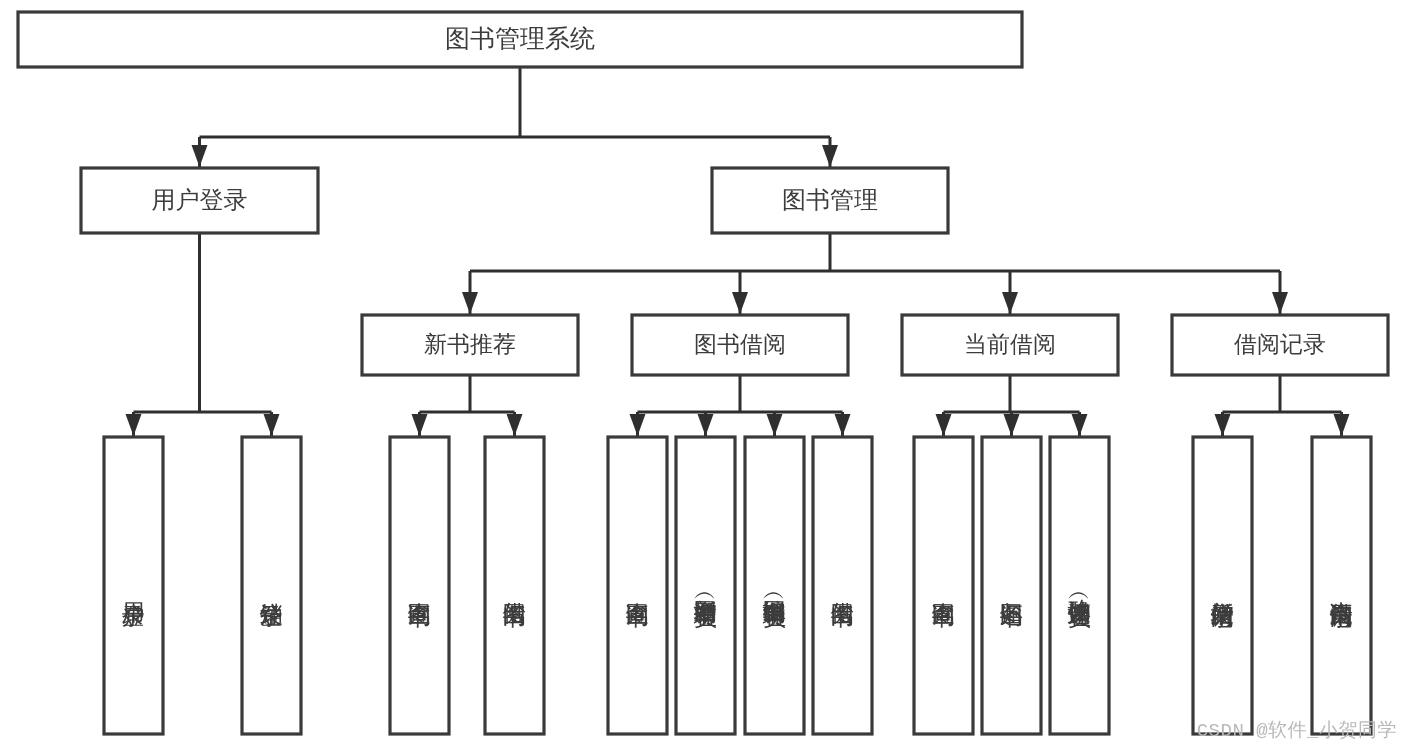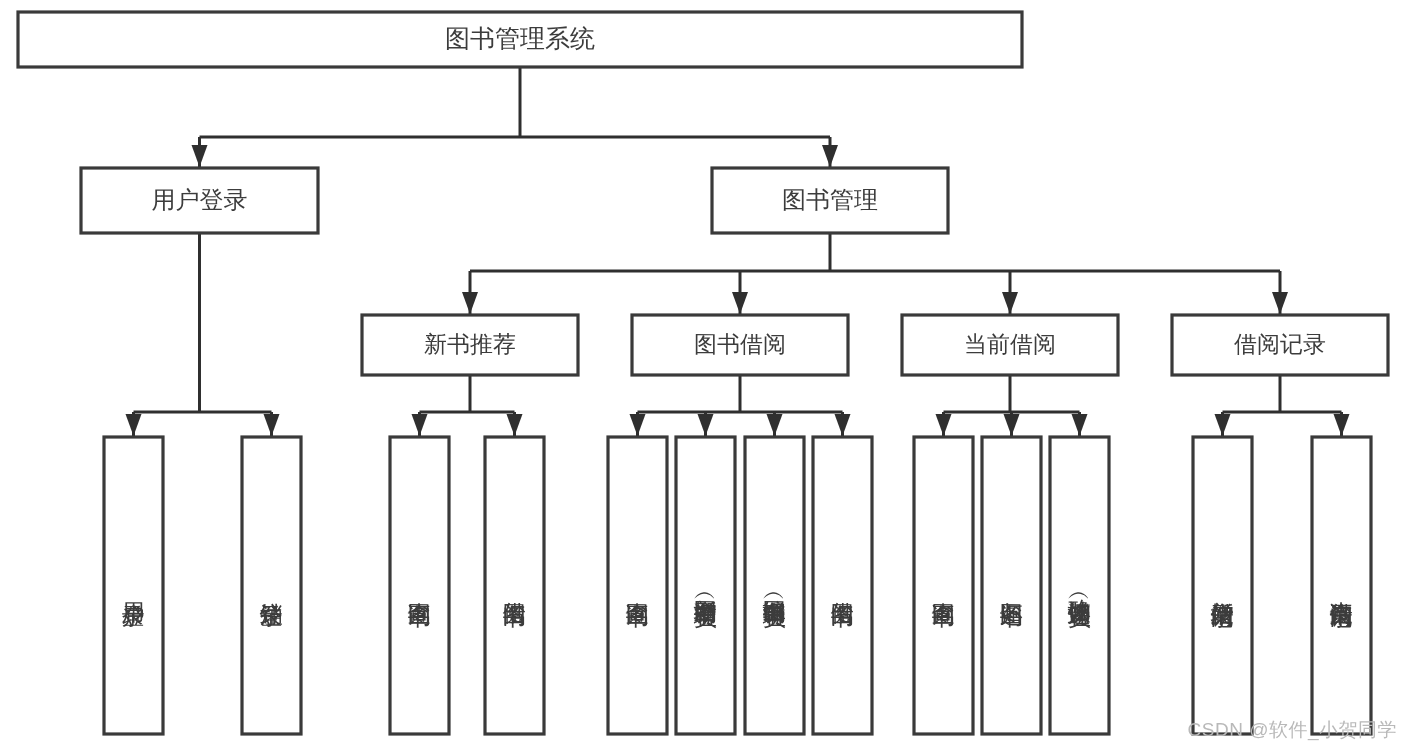--- a/index.html
+++ b/index.html
@@ -43,21 +43,21 @@
     white-space:nowrap;
     font-family:"Liberation Sans","DejaVu Sans",sans-serif;
   }
 
   .watermark{
     position:absolute;
     right:8px;
     bottom:4px;
     font-size:19px;
     color:#b9b9b9;
-    font-family:Liberation Sans, sans-serif;
+    font-family:Liberation Mono, monospace;
     letter-spacing:0.5px;
     white-space:nowrap;
     pointer-events:none;
     margin-left:40px;
   }
 </style>
 </head>
 <body>
 
 <div id="stage">

